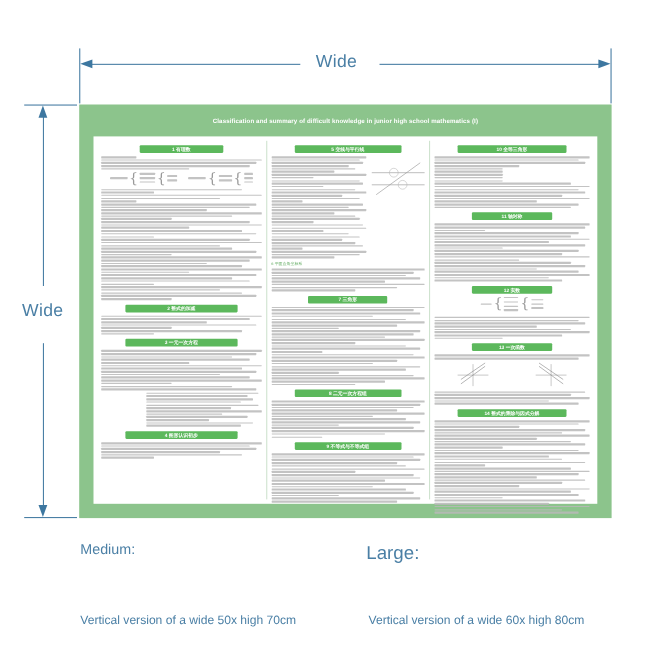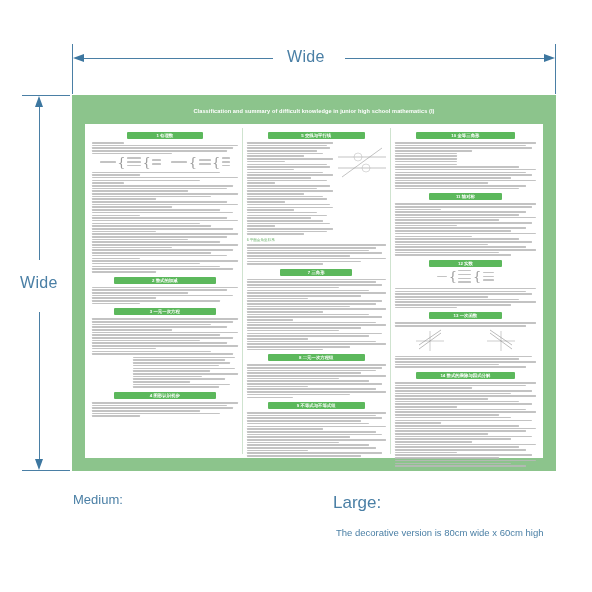--- a/index.html
+++ b/index.html
@@ -584,17 +584,18 @@
             <div class="ln w100"></div>
           <div class="ln w82"></div>
             <div class="ln w93"></div>
         </div>
       </div>
 
     </div>
   </div>
 
   <div class="size-head medium" style="left:73px; top:492px;text-align:center;">Medium:</div>
+  <div class="size-line" style="left:73px; top:558px;">Vertical version of a wide 50x high 70cm</div>
 
   <div class="size-head large" style="left:333px; top:493px;">Large:</div>
-  <div class="size-line sm" style="left:336px; top:527px;">The decorative version is 80cm wide x 60cm high</div>
+  <div class="size-line" style="left:335px; top:558px;">Vertical version of a wide 60x high 80cm</div>
 
 </div>
 
 </body></html>

